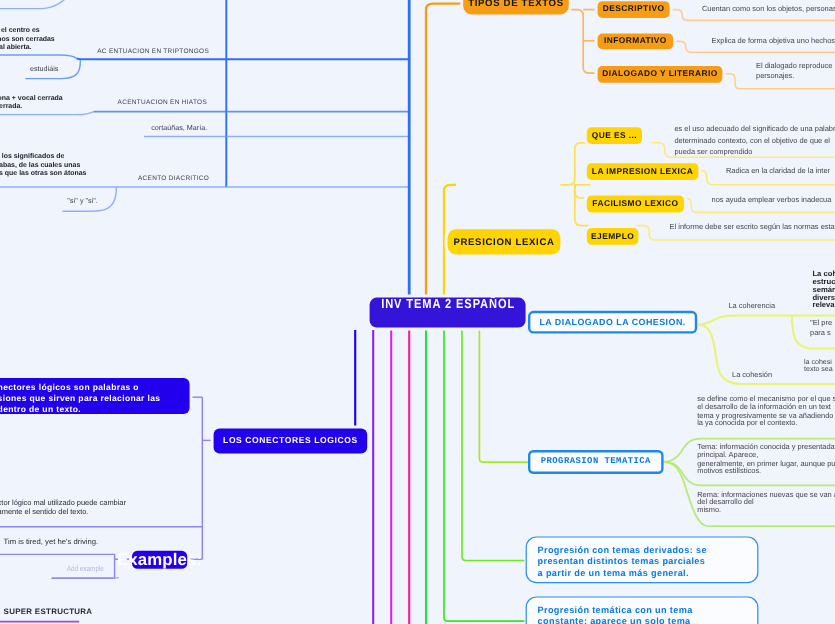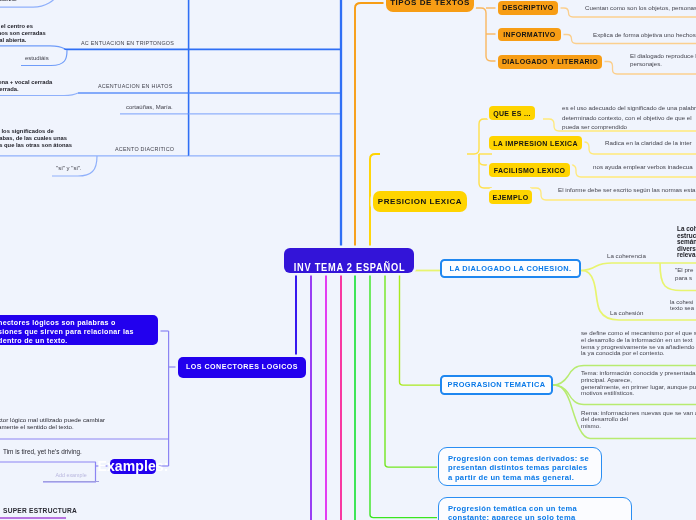--- a/index.html
+++ b/index.html
@@ -17,22 +17,22 @@
   .pill > span{display:inline-block;}
   .outline{border-radius:4.5px;background:#fcfdff;border:2px solid #1f87f0;
         display:flex;align-items:center;justify-content:center;
         font-weight:bold;color:#0b7ae8;white-space:nowrap;}
   .outline > span{display:inline-block;}
   .obox{border-radius:9px;background:#fbfcff;border:1.8px solid #2a8ef3;
         font-weight:bold;color:#0b7ae8;}
   .obox > span{display:inline-block;white-space:pre;}
 
   .central{background:#3314d8;color:#fff;border-radius:6px;font-weight:bold;
-           display:flex;align-items:flex-end;justify-content:center;
-           box-shadow:0 0 0 2.5px #f0f4fd;white-space:nowrap;}
+           display:flex;align-items:flex-start;justify-content:center;
+           box-shadow:0 0 0 2.5px #f0f4fd;white-space:nowrap;margin-left:24px;}
   .central > span{display:inline-block;transform:scaleX(.84);transform-origin:center;
            letter-spacing:.9px;}
 
   
   .tx{position:absolute;color:#43434d;white-space:pre;}
   .tx > span{display:inline-block;}
   .txb{position:absolute;color:#222228;font-weight:bold;white-space:pre;}
   .txb > span{display:inline-block;}
 
   .addex{position:absolute;box-sizing:border-box;color:#b8b6de;
@@ -234,37 +234,37 @@
 <div class="txb" style="left:677px;top:226px;font-size:6.4px;line-height:6.6px;"><span>La coh
 estruc
 semán
 divers
 releva</span></div>
 <div class="tx" style="left:675px;top:266px;font-size:6.2px;line-height:8px;"><span>"El pre
 para s</span></div>
 <div class="tx" style="left:670px;top:299px;font-size:5.9px;line-height:6.2px;"><span>la cohesi
 texto sea</span></div>
 
-<div class="nd outline" style="left:440px;top:375px;width:113px;height:19.5px;font-size:7.4px;letter-spacing:.4px;">
+<div class="nd outline" style="left:440px;top:375px;width:113px;height:19.5px;font-size:7.4px;letter-spacing:.4px;font-family:Liberation Mono, monospace;">
       <span>PROGRASION TEMATICA</span>
     </div>
 
 <div class="tx" style="left:581px;top:330px;font-size:6.2px;line-height:6.8px;"><span>se define como el mecanismo por el que s
 el desarrollo de la información en un text
 tema y progresivamente se va añadiendo
 la ya conocida por el contexto.</span></div>
 <div class="tx" style="left:581px;top:370px;font-size:6.2px;line-height:6.8px;"><span>Tema: información conocida y presentada
 principal. Aparece,
 generalmente, en primer lugar, aunque pu
 motivos estilísticos.</span></div>
 <div class="tx" style="left:581px;top:410px;font-size:6.2px;line-height:6.4px;"><span>Rema: informaciones nuevas que se van a
 del desarrollo del
 mismo.</span></div>
 
-<div class="nd obox" style="left:438px;top:447px;width:164px;height:39px;font-size:7.6px;letter-spacing:.3px;
+<div class="nd obox" style="left:438px;top:447px;width:194px;height:39px;font-size:7.6px;letter-spacing:.3px;
             line-height:9.3px;padding:6px 0 0 9px;"><span>Progresión con temas derivados: se
 presentan distintos temas parciales
 a partir de un tema más general.</span></div>
 
 <div class="nd obox" style="left:438px;top:497px;width:194px;height:39px;font-size:7.6px;letter-spacing:.3px;
             line-height:9.3px;padding:6px 0 0 9px;"><span>Progresión temática con un tema
 constante: aparece un solo tema
 alrededor del cual se van acumulando las</span></div>
 
 <div class="nd pill" style="left:178px;top:357px;width:128px;height:20.5px;background:#2200ee;color:#fff;

